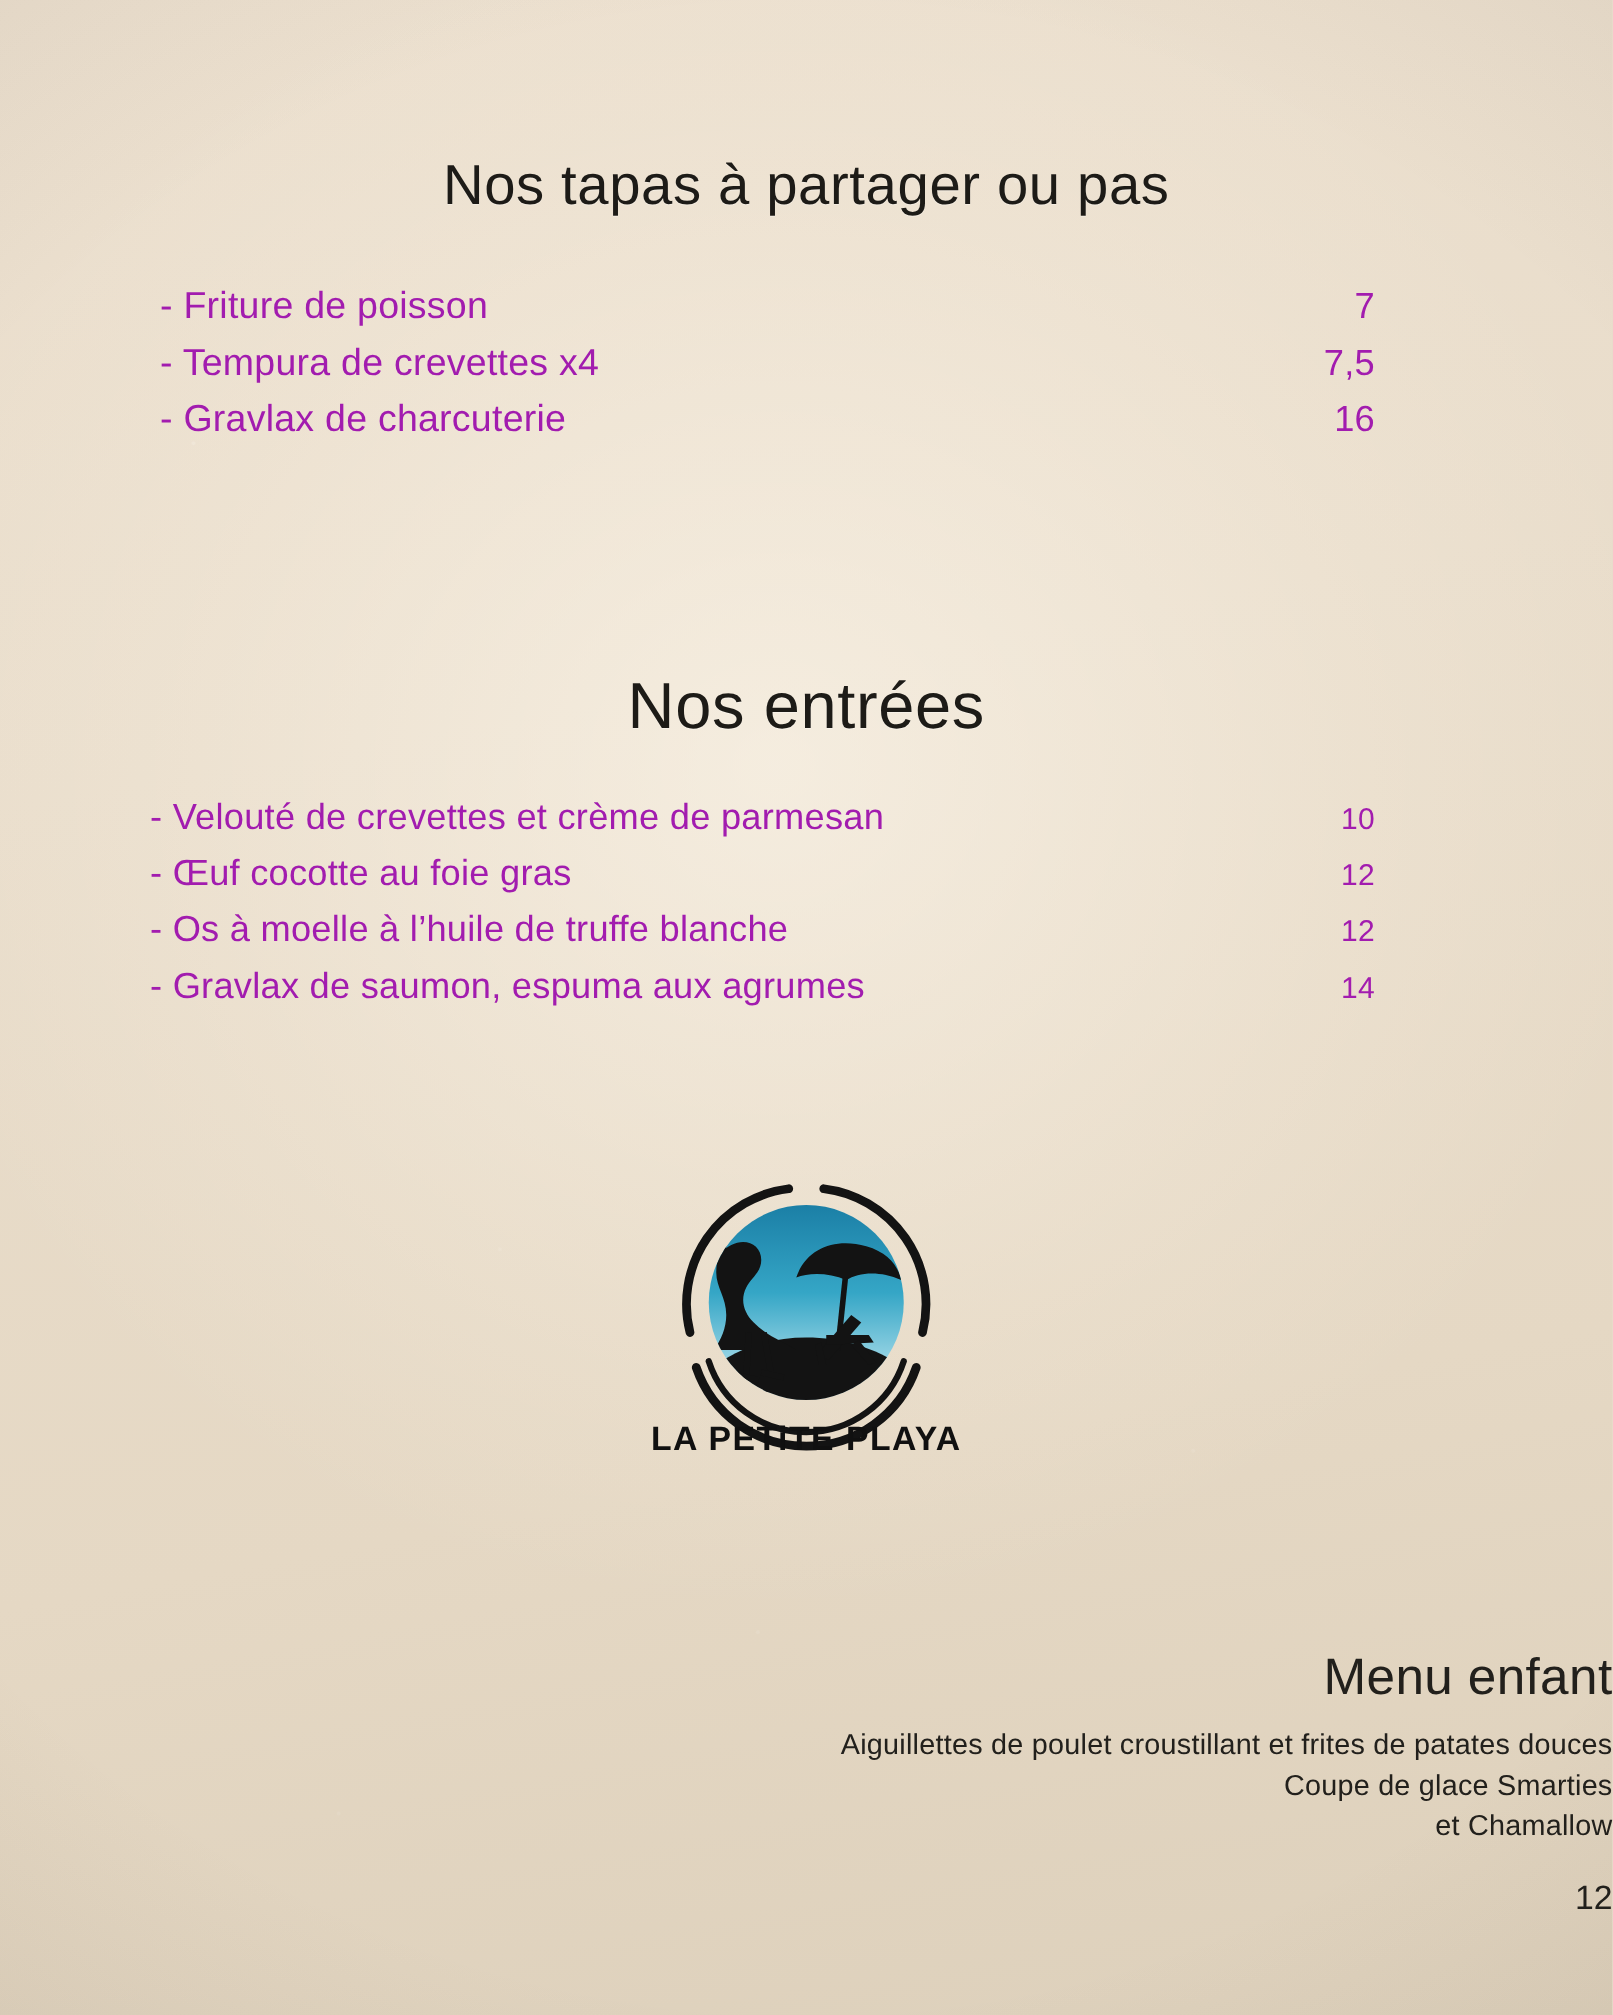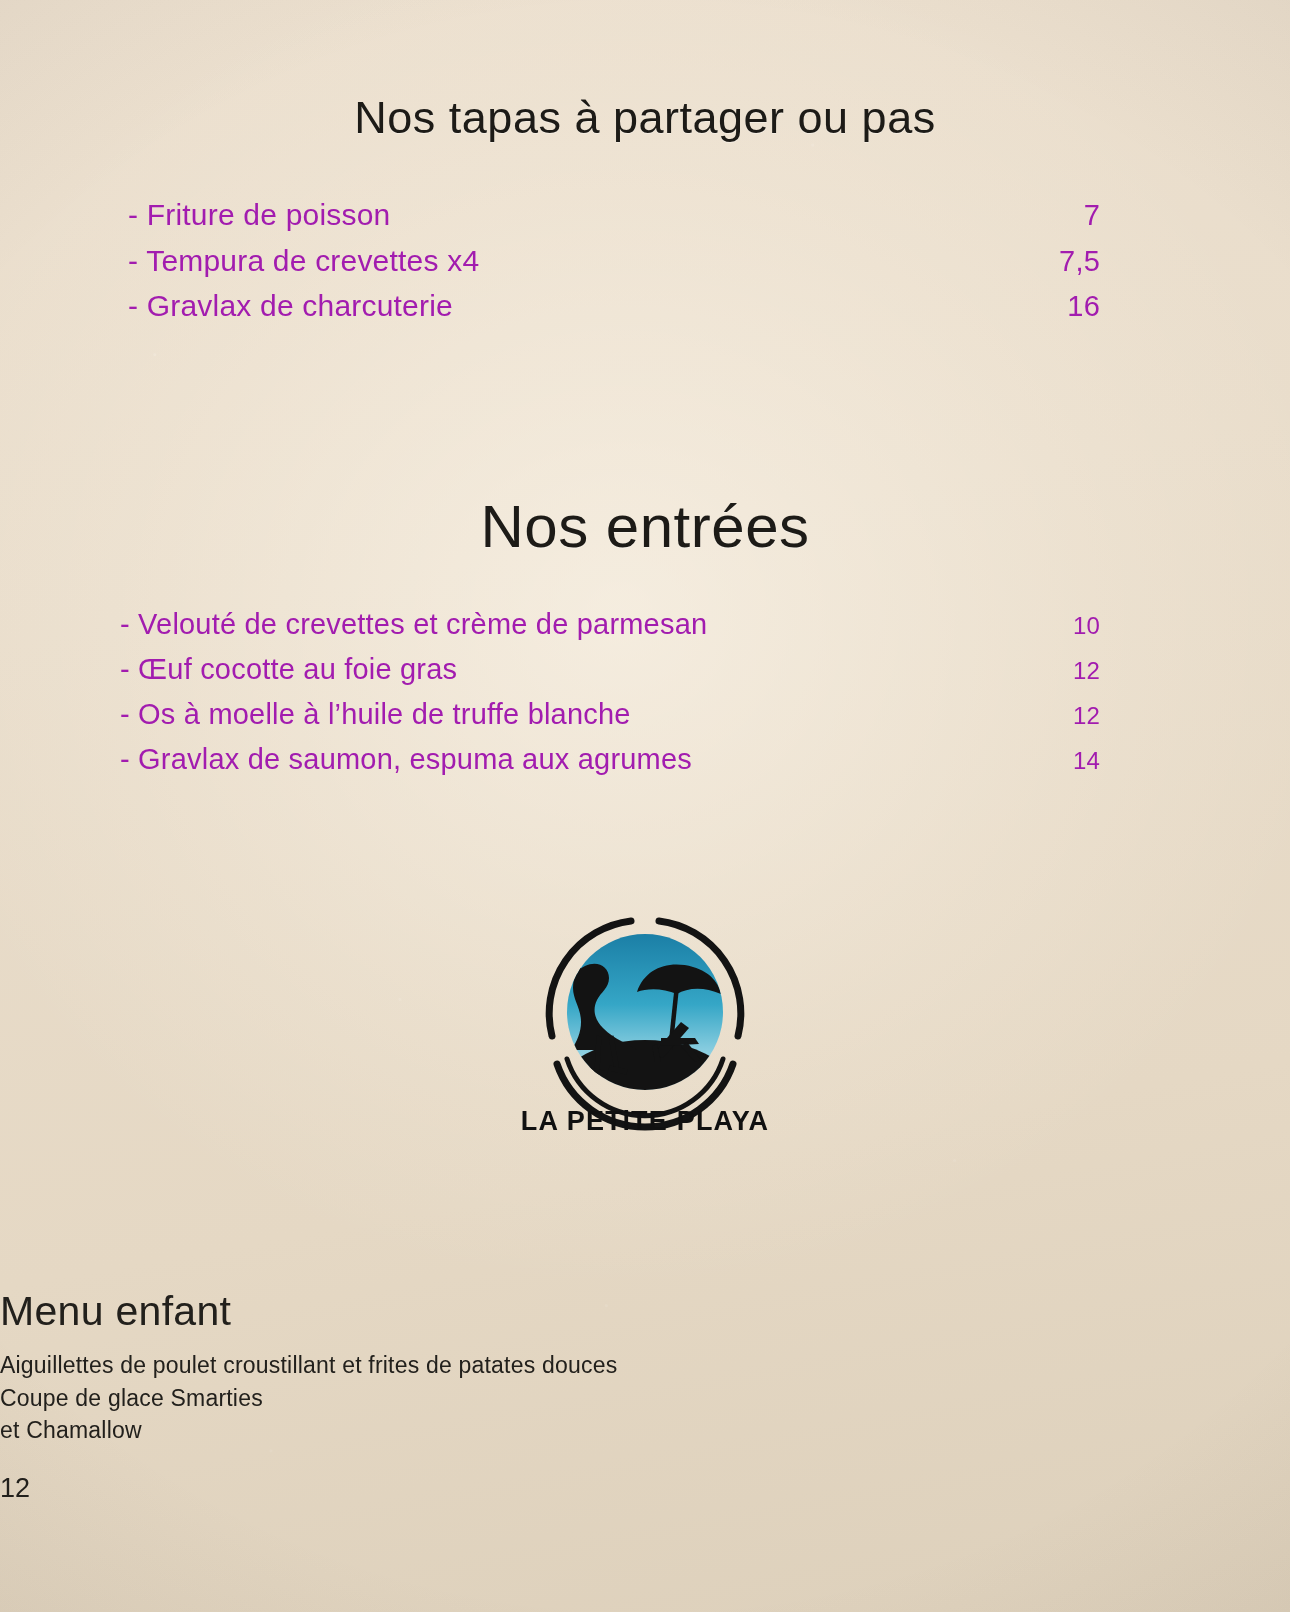--- a/index.html
+++ b/index.html
@@ -37,20 +37,21 @@
       radial-gradient(circle at 85% 44%, rgba(255,255,255,.75) 0 1px, transparent 2px),
       radial-gradient(circle at 47% 81%, rgba(255,255,255,.6) 0 1px, transparent 2px),
       radial-gradient(circle at 74% 72%, rgba(255,255,255,.55) 0 1px, transparent 2px),
       radial-gradient(circle at 21% 90%, rgba(255,255,255,.5) 0 1px, transparent 2px);
   }
   .page {
     position: relative;
     width: 1290px;
     height: 1164px;
     z-index: 2;
+    margin-top: 30px;
   }
 
   .section-title {
     text-align: center;
     font-size: 45px;
     font-weight: 400;
     letter-spacing: .5px;
     color: #1d1b17;
     text-shadow: 0 1px 0 rgba(255,255,255,.35);
   }
@@ -85,21 +86,21 @@
   #tapas-title { position: absolute; left: 0; right: 0; top: 62px; }
   #tapas-list {
     position: absolute;
     left: 128px;
     top: 192px;
     width: 972px;
   }
   #tapas-list .item .price { width: 70px; }
 
   
-  #entrees-title { position: absolute; left: 0; right: 0; top: 452px; font-size: 60px; }
+  #entrees-title { position: absolute; left: 0; right: 0; top: 470px; font-size: 52px; }
   #entrees-list {
     position: absolute;
     left: 120px;
     top: 602px;
     width: 980px;
   }
   #entrees-list .item { font-size: 29px; line-height: 1.55; }
   #entrees-list .item .price { width: 62px; font-size: 24px; }
 
   
@@ -116,21 +117,21 @@
     height: 268px;
     position: relative;
   }
   .logo svg { display: block; }
 
   
   #kids {
     position: absolute;
     left: 0; right: 0;
     top: 1288px;
-    text-align: left;
+    text-align: right;
   }
   #kids .kids-title {
     font-size: 41px;
     margin-bottom: 14px;
     letter-spacing: .3px;
   }
   #kids .kids-line {
     font-size: 23px;
     line-height: 1.42;
     letter-spacing: .2px;

